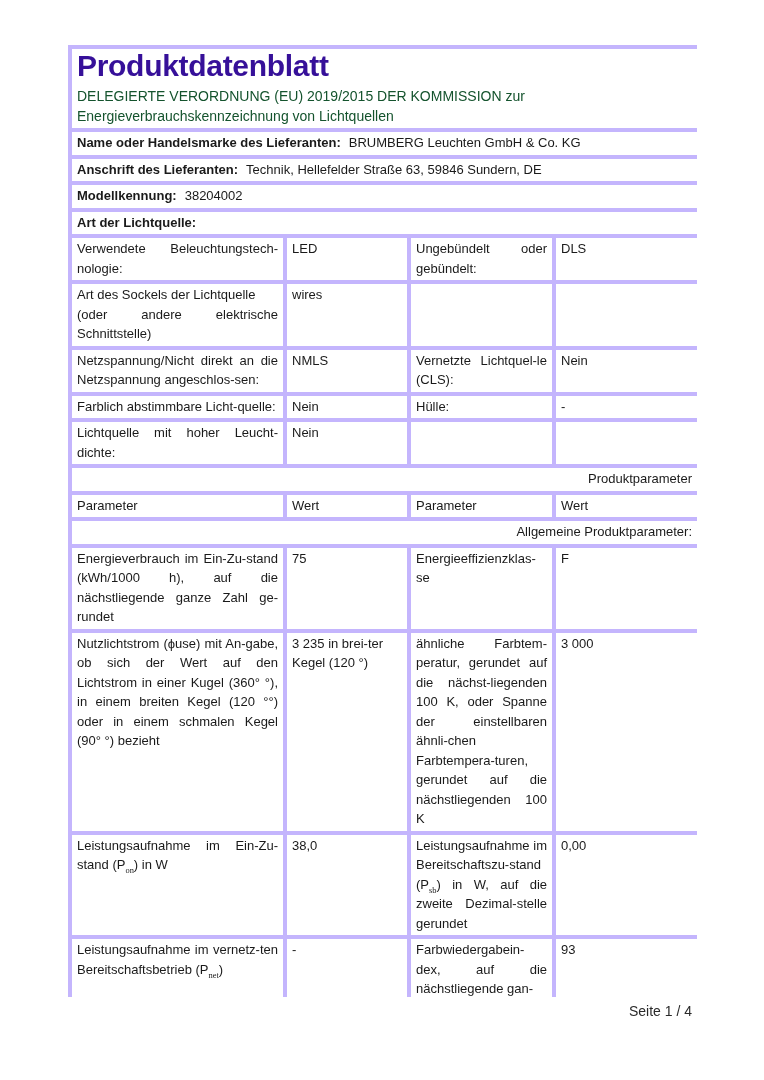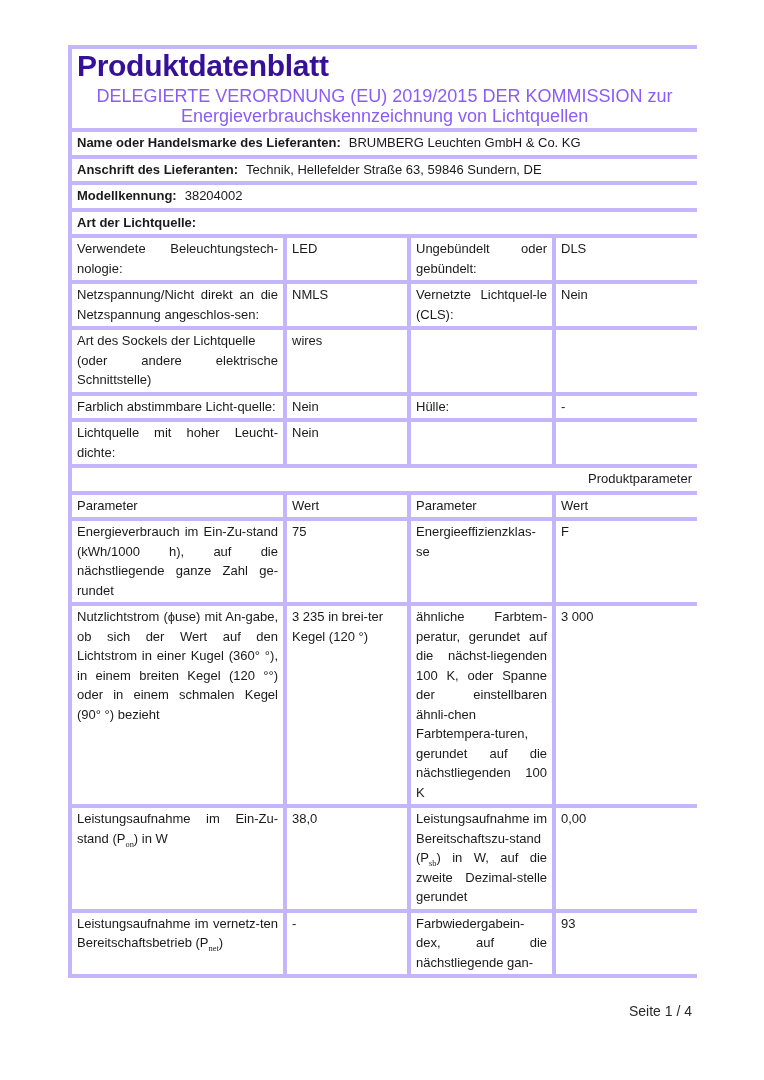--- a/index.html
+++ b/index.html
@@ -13,21 +13,21 @@
   table.sheet td{
     border:4px solid #c4b5fd;vertical-align:top;
     padding:1px 5px 2px 5px;font-size:13px;line-height:19.5px;
     overflow-wrap:break-word;
   }
   td.title-cell{padding:6px 8px 7px 8px;}
   h1.doc-title{
     margin:0 0 5px 0;font-size:30px;line-height:32px;font-weight:bold;
     color:#361099;letter-spacing:-0.3px;
   }
-  .reg{font-size:18px;line-height:19.5px;color:#8b5cf6;text-align:center;}
+  .reg{font-size:14px;line-height:19.5px;color:#14532d;}
   td.label-row{padding:6px 5px;}
   td.label-row-s{padding:3px 5px;}
   .lbl{font-weight:bold;}
   .val{padding-left:8px;}
   td.p{text-align:justify;white-space:pre-line;}
   td.v{text-align:left;}
   td.section-head{font-weight:normal;text-align:right;padding:2px 5px;}
   td.colhead{padding:1px 5px;}
   sub{font-size:0.65em;line-height:0;font-family:Liberation Serif, serif;}
   .footer{
@@ -73,31 +73,31 @@
         </td>
       </tr>
 
       <tr>
         <td class="p">Verwendete Beleuchtungstech-nologie:</td>
         <td class="v">LED</td>
         <td class="p">Ungebündelt oder gebündelt:</td>
         <td class="v">DLS</td>
       </tr>
       <tr>
-        <td class="p">Netzspannung/Nicht direkt an die Netzspannung angeschlos-sen:</td>
-        <td class="v">NMLS</td>
-        <td class="p">Vernetzte Lichtquel-le (CLS):</td>
-        <td class="v">Nein</td>
-      </tr>
-      <tr>
         <td class="p">Art des Sockels der Lichtquelle
 (oder andere elektrische Schnittstelle)</td>
         <td class="v">wires</td>
         <td class="p"></td>
         <td class="v"></td>
+      </tr>
+      <tr>
+        <td class="p">Netzspannung/Nicht direkt an die Netzspannung angeschlos-sen:</td>
+        <td class="v">NMLS</td>
+        <td class="p">Vernetzte Lichtquel-le (CLS):</td>
+        <td class="v">Nein</td>
       </tr>
       <tr>
         <td class="p">Farblich abstimmbare Licht-quelle:</td>
         <td class="v">Nein</td>
         <td class="p">Hülle:</td>
         <td class="v">-</td>
       </tr>
       <tr>
         <td class="p">Lichtquelle mit hoher Leucht-dichte:</td>
         <td class="v">Nein</td>
@@ -106,20 +106,23 @@
       </tr>
 
       <tr>
         <td colspan="4" class="section-head">Produktparameter</td>
       </tr>
       <tr>
         <td class="colhead">Parameter</td>
         <td class="colhead">Wert</td>
         <td class="colhead">Parameter</td>
         <td class="colhead">Wert</td>
+      </tr>
+      <tr>
+        <td colspan="4" class="section-head">Allgemeine Produktparameter:</td>
       </tr>
 
       <tr>
         <td class="p">Energieverbrauch im Ein-Zu-stand (kWh/1000 h), auf die nächstliegende ganze Zahl ge-rundet</td>
         <td class="v">75</td>
         <td class="p">Energieeffizienzklas-se</td>
         <td class="v">F</td>
       </tr>
       <tr>
         <td class="p">Nutzlichtstrom (ϕuse) mit An-gabe, ob sich der Wert auf den Lichtstrom in einer Kugel (360° °), in einem breiten Kegel (120 °°) oder in einem schmalen Kegel (90° °) bezieht</td>

